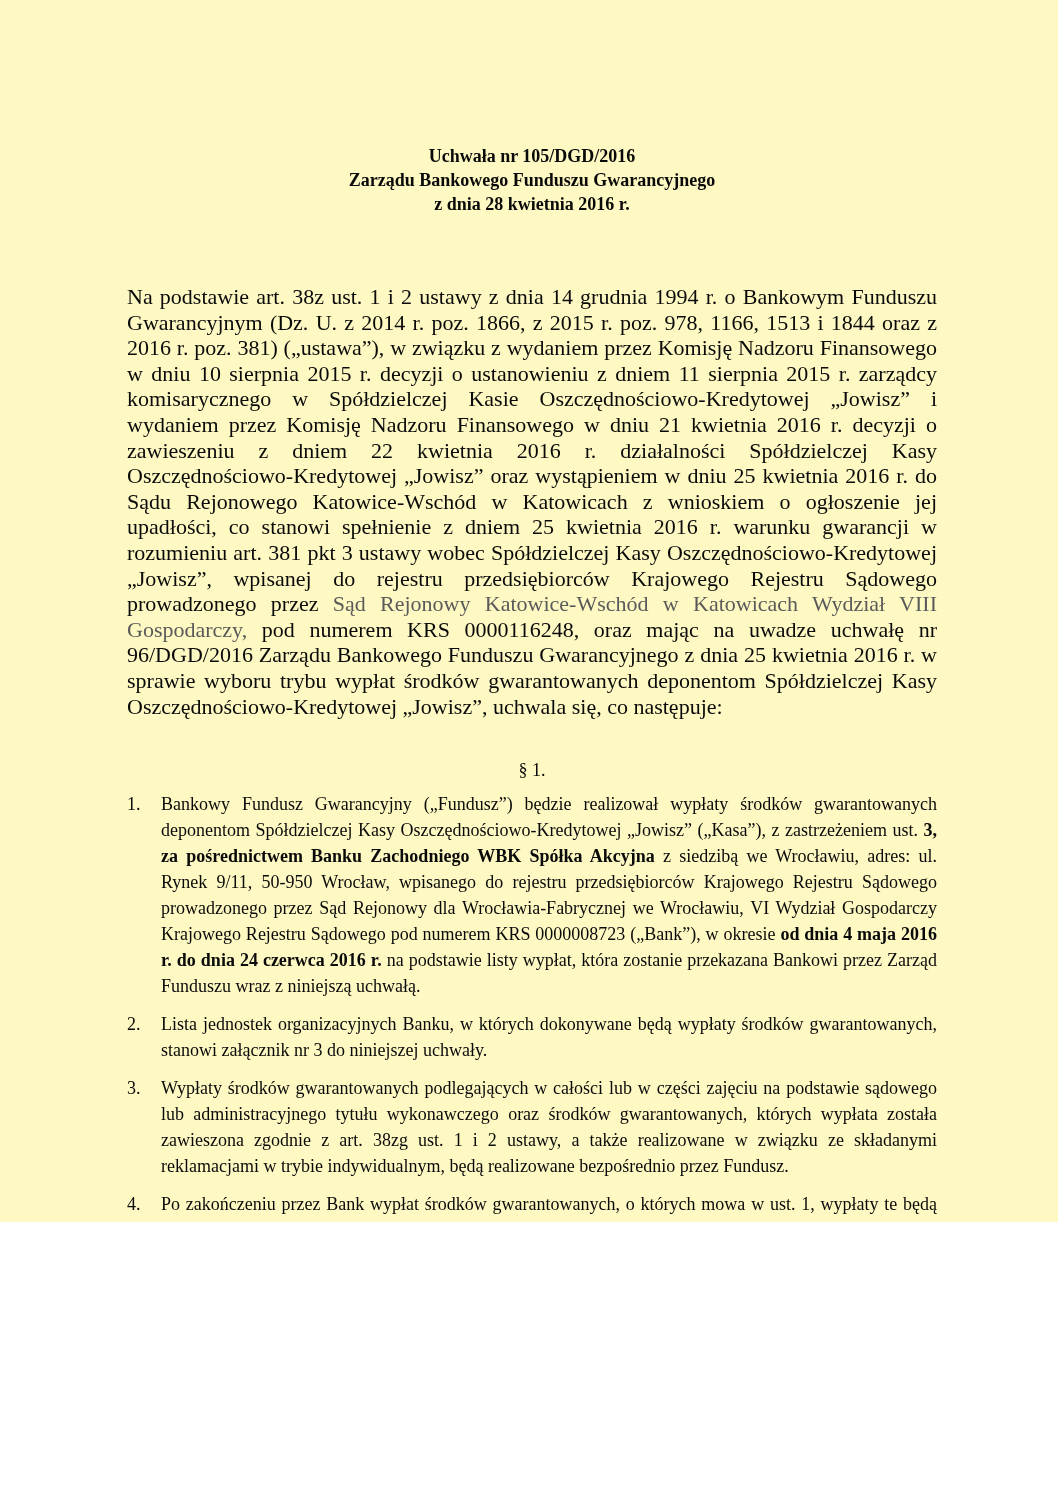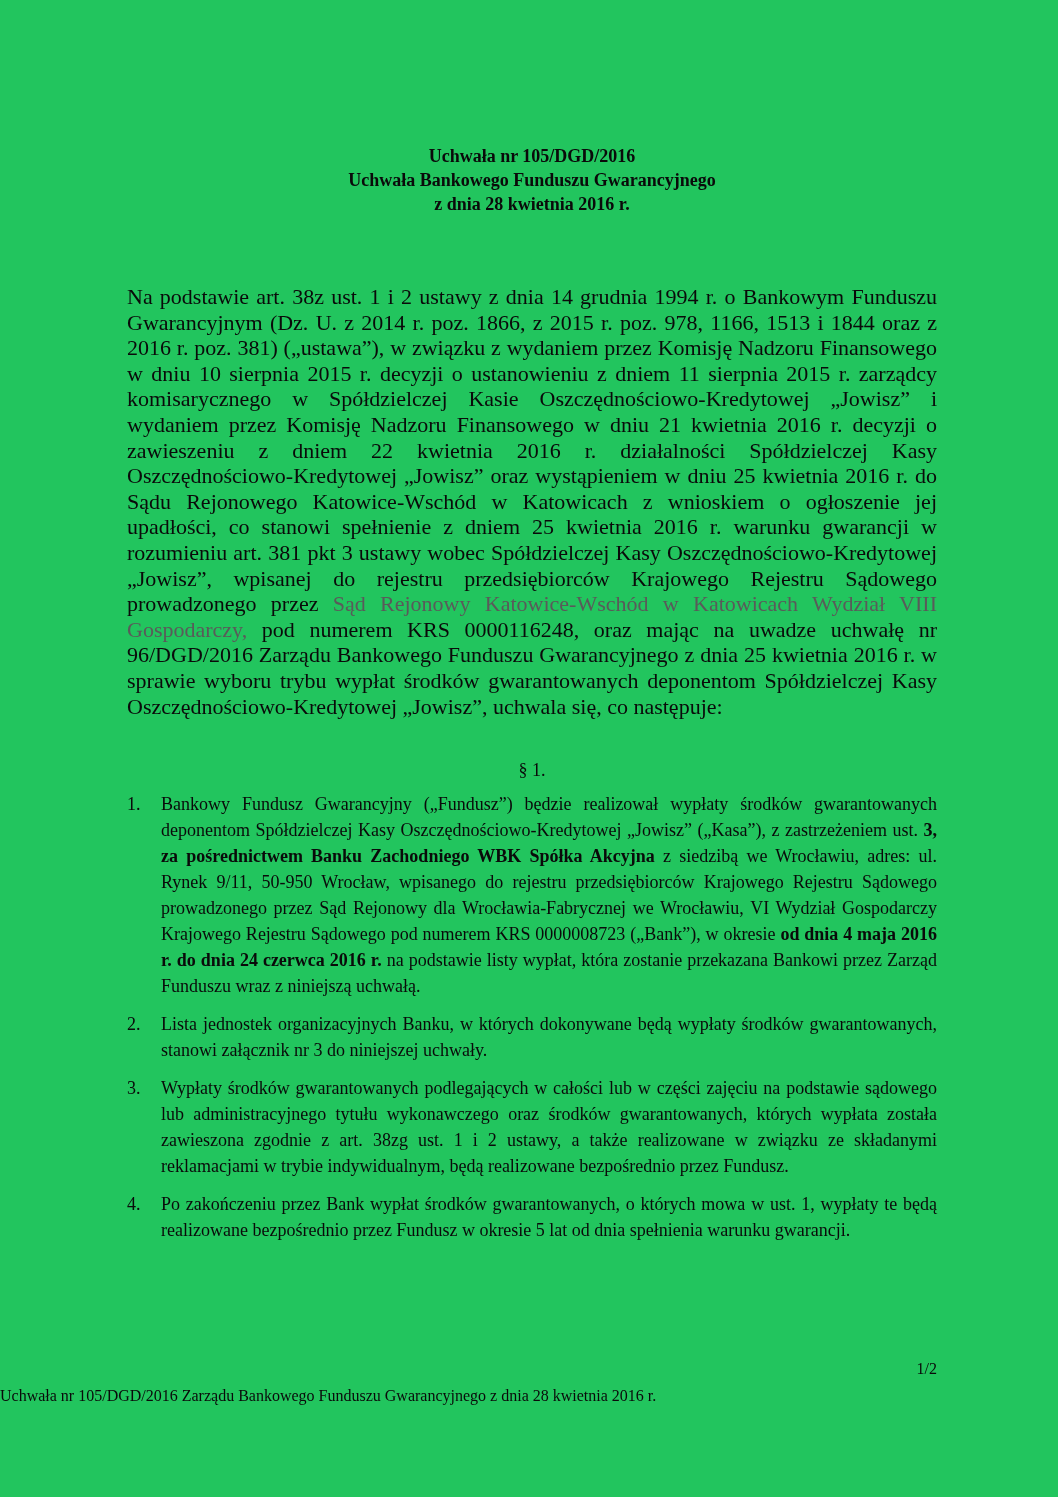--- a/index.html
+++ b/index.html
@@ -1,22 +1,22 @@
 <!DOCTYPE html>
 <html lang="pl"><head>
 <meta charset="utf-8">
 <style>
   * { margin: 0; padding: 0; box-sizing: border-box; }
   html, body { background: #ffffff; }
   .page {
     position: relative;
     width: 1058px;
-    height: 1497px;
+    height: 1222px;
     margin: 0 auto;
-    background: #22c55e;
+    background: #fef9c3;
     font-family: "Liberation Serif", "DejaVu Serif", serif;
     color: #0a0a0a;
     overflow: hidden;
   }
   .content {
     position: absolute;
     left: 127px;
     right: 121px;
     top: 0;
   }
@@ -82,21 +82,21 @@
   }
 </style>
 </head>
 <body>
 
 <div class="page">
   <div class="content">
 
     <div class="doc-title">
       <div>Uchwała nr 105/DGD/2016</div>
-      <div>Uchwała Bankowego Funduszu Gwarancyjnego</div>
+      <div>Zarządu Bankowego Funduszu Gwarancyjnego</div>
       <div>z dnia 28 kwietnia 2016 r.</div>
     </div>
 
     <div class="doc-subject">
     </div>
 
     <p class="preamble"><span class="seg-normal">Na podstawie art. 38z ust. 1 i 2 ustawy z dnia 14 grudnia 1994 r. o Bankowym Funduszu Gwarancyjnym (Dz. U. z 2014 r. poz. 1866, z 2015 r. poz. 978, 1166, 1513 i 1844 oraz z 2016 r. poz. 381) („ustawa”), w związku z wydaniem przez Komisję Nadzoru Finansowego w dniu 10 sierpnia 2015 r. decyzji o ustanowieniu z dniem 11 sierpnia 2015 r. zarządcy komisarycznego w Spółdzielczej Kasie Oszczędnościowo-Kredytowej „Jowisz” i wydaniem przez Komisję Nadzoru Finansowego w dniu 21 kwietnia 2016 r. decyzji o zawieszeniu z dniem 22 kwietnia 2016 r. działalności Spółdzielczej Kasy Oszczędnościowo-Kredytowej „Jowisz” oraz wystąpieniem w dniu 25 kwietnia 2016 r. do Sądu Rejonowego Katowice-Wschód w Katowicach z wnioskiem o ogłoszenie jej upadłości, co stanowi spełnienie z dniem 25 kwietnia 2016 r. warunku gwarancji w rozumieniu art. 381 pkt 3 ustawy wobec Spółdzielczej Kasy Oszczędnościowo-Kredytowej „Jowisz”, wpisanej do rejestru przedsiębiorców Krajowego Rejestru Sądowego prowadzonego przez </span><span class="seg-gray">Sąd Rejonowy Katowice-Wschód w Katowicach Wydział VIII Gospodarczy,</span><span class="seg-normal"> pod numerem KRS 0000116248, oraz mając na uwadze uchwałę nr 96/DGD/2016 Zarządu Bankowego Funduszu Gwarancyjnego z dnia 25 kwietnia 2016 r. w sprawie wyboru trybu wypłat środków gwarantowanych deponentom Spółdzielczej Kasy Oszczędnościowo-Kredytowej „Jowisz”, uchwala się, co następuje:</span></p>
 
     <div class="section-heading">§ 1.</div>
 

